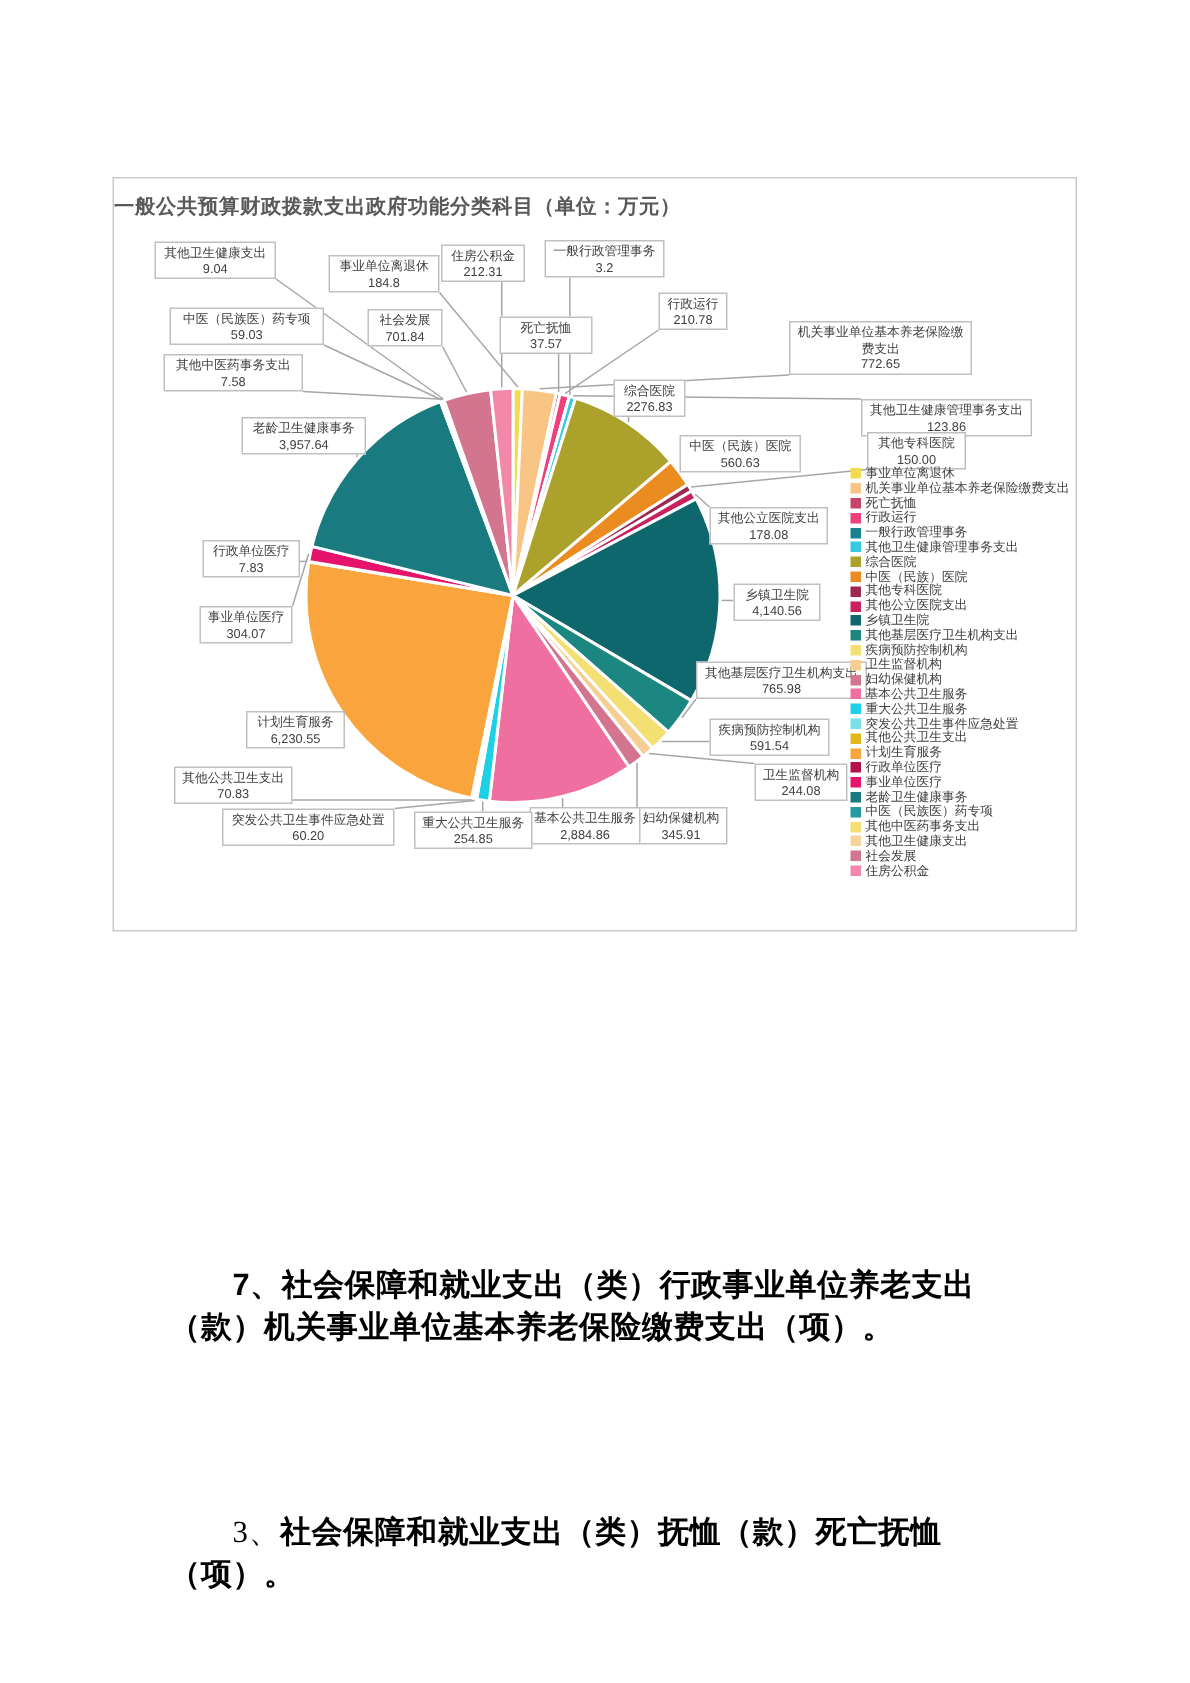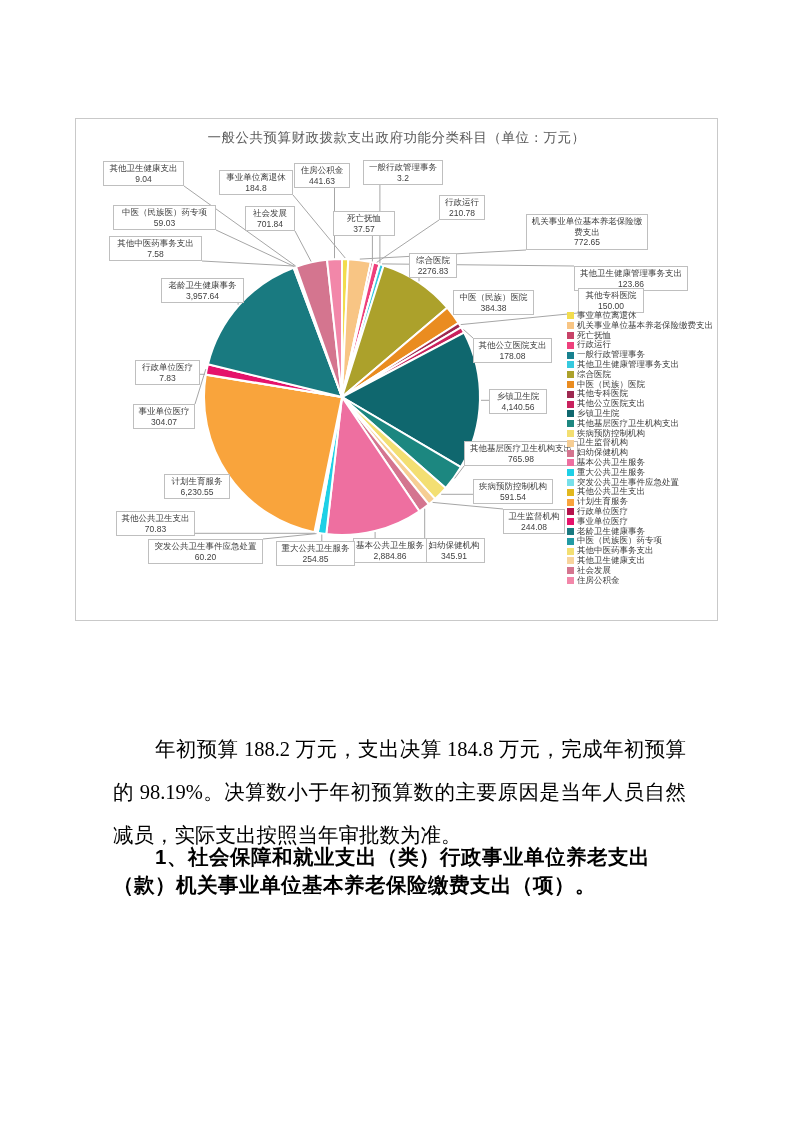--- a/index.html
+++ b/index.html
@@ -1,22 +1,22 @@
 <!DOCTYPE html>
 <html><head>
 <meta charset="utf-8">
 <style>
   html,body{margin:0;padding:0;background:#ffffff;}
   .page{position:relative;width:793px;height:1122px;background:#ffffff;overflow:hidden;
         font-family:"Liberation Sans",sans-serif;}
   
   .chart-panel{position:absolute;left:75px;top:118px;width:643px;height:503px;
                border:1px solid #c9c9c9;background:#ffffff;box-sizing:border-box;}
-  .chart-title{position:absolute;left:0;top:10px;width:100%;text-align:center;
-               font-size:13.5px;color:#595959;letter-spacing:.5px;}
+  .chart-title{position:absolute;left:0;top:10px;width:100%;
+               font-size:13.5px;color:#595959;letter-spacing:.5px;font-weight:bold;}
   .chart-svg{position:absolute;left:0;top:0;z-index:1;}
   .labels-layer{position:absolute;left:0;top:0;width:100%;height:100%;z-index:2;}
   .pie-label{position:absolute;background:#ffffff;border:1px solid #bfbfbf;
              color:#404040;font-size:8.5px;line-height:10.5px;text-align:center;
              padding:1px 2px;box-sizing:border-box;}
   .legend{position:absolute;z-index:2;}
   .legend-row{display:flex;align-items:center;height:9.8px;}
   .legend-swatch{width:7px;height:7px;margin-right:3px;flex:0 0 auto;}
   .legend-text{font-size:8.5px;color:#404040;white-space:nowrap;line-height:9.8px;}
   
@@ -121,21 +121,21 @@
         <div class="pie-label" style="left: 498px; top: 147px; width: 114px;">
           <div>其他卫生健康管理事务支出</div>
           <div>123.86</div>
         </div>
         <div class="pie-label" style="left: 333px; top: 134px; width: 48px;">
           <div>综合医院</div>
           <div>2276.83</div>
         </div>
         <div class="pie-label" style="left: 377px; top: 171px; width: 81px;">
           <div>中医（民族）医院</div>
-          <div>384.38</div>
+          <div>560.63</div>
         </div>
         <div class="pie-label" style="left: 502px; top: 169px; width: 66px;">
           <div>其他专科医院</div>
           <div>150.00</div>
         </div>
         <div class="pie-label" style="left: 397px; top: 219px; width: 79px;">
           <div>其他公立医院支出</div>
           <div>178.08</div>
         </div>
         <div class="pie-label" style="left: 413px; top: 270px; width: 58px;">
@@ -201,21 +201,21 @@
         <div class="pie-label" style="left: 27px; top: 42px; width: 81px;">
           <div>其他卫生健康支出</div>
           <div>9.04</div>
         </div>
         <div class="pie-label" style="left: 169px; top: 87px; width: 50px;">
           <div>社会发展</div>
           <div>701.84</div>
         </div>
         <div class="pie-label" style="left: 218px; top: 44px; width: 56px;">
           <div>住房公积金</div>
-          <div>441.63</div>
+          <div>212.31</div>
         </div>
       </div>
     <div class="legend" id="legend" style="left: 491px; top: 192px;">
         <div class="legend-row">
           <div class="legend-swatch" style="background: rgb(242, 220, 78);"></div>
           <div class="legend-text">事业单位离退休</div>
         </div>
         <div class="legend-row">
           <div class="legend-swatch" style="background: rgb(248, 197, 132);"></div>
           <div class="legend-text">机关事业单位基本养老保险缴费支出</div>
@@ -321,18 +321,18 @@
           <div class="legend-text">社会发展</div>
         </div>
         <div class="legend-row">
           <div class="legend-swatch" style="background: rgb(242, 135, 169);"></div>
           <div class="legend-text">住房公积金</div>
         </div>
       </div>
   </div>
 
   <div class="doc">
-    <div class="doc-p" style="top:728px">年初预算 188.2 万元，支出决算 184.8 万元，完成年初预算的 98.19%。决算数小于年初预算数的主要原因是当年人员自然减员，实际支出按照当年审批数为准。</div>
-    <div class="doc-h" style="top:843px">1、社会保障和就业支出（类）行政事业单位养老支出
+    <div class="doc-h" style="top:843px">7、社会保障和就业支出（类）行政事业单位养老支出
 （款）机关事业单位基本养老保险缴费支出（项）。</div>
+    <div class="doc-h" style="top:1008px"><span class="h-num">3、</span><span>社会保障和就业支出（类）抚恤（款）死亡抚恤（项）。</span></div>
   </div>
 
 </div>
 
 </body></html>

